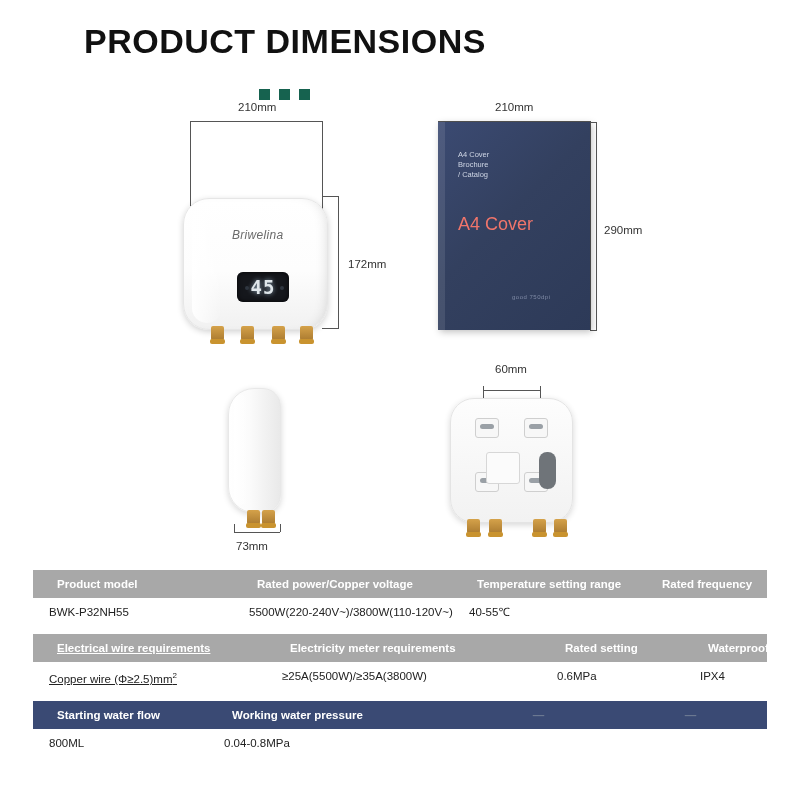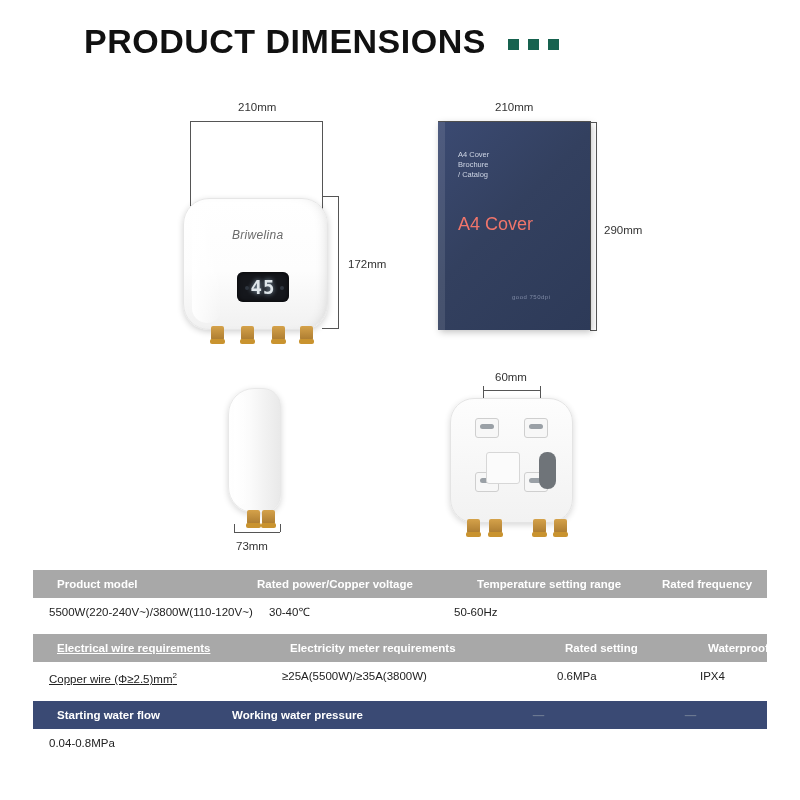--- a/index.html
+++ b/index.html
@@ -9,21 +9,21 @@
     background: #ffffff;
     font-family: "Liberation Sans", sans-serif;
     color: #222;
     position: relative;
     overflow: hidden;
   }
   
   .header {
     position: absolute;
     left: 84px; top: 22px;
-    display: flex; align-items: center; gap: 22px;
+    display: flex; align-items: center; gap: 22px; flex-direction: column;
   }
   .title {
     font-size: 34px;
     font-weight: bold;
     letter-spacing: 0.5px;
     color: #111;
     white-space: nowrap;
   }
   .dots { display:flex; gap: 9px; align-items:center; margin-top: 6px;}
   .dot { width: 11px; height: 11px; background: #16624f; }
@@ -239,21 +239,21 @@
   </div>
 
   <div class="unit-side"></div>
   <div class="foot" style="left:247px; top:510px;"></div>
   <div class="foot" style="left:262px; top:510px;"></div>
   <div class="mline h" style="left:234px; top:532px; width:46px;"></div>
   <div class="tick mline v" style="left:234px; top:524px; height:8px;"></div>
   <div class="tick mline v" style="left:280px; top:524px; height:8px;"></div>
   <div class="dim-label" style="left:236px; top:540px;">73mm</div>
 
-  <div class="dim-label" style="left:495px; top:371px;text-align:right;">60mm</div>
+  <div class="dim-label" style="left:495px; top:363px;text-align:right;">60mm</div>
   <div class="mline h" style="left:483px; top:390px; width:57px;"></div>
   <div class="tick mline v" style="left:483px; top:386px; height:32px;"></div>
   <div class="tick mline v" style="left:540px; top:386px; height:32px;"></div>
 
   <div class="unit-back"></div>
   <div class="mount" style="left:475px; top:418px; width:24px; height:20px;"></div>
   <div class="mount" style="left:524px; top:418px; width:24px; height:20px;"></div>
   <div class="mount" style="left:475px; top:472px; width:24px; height:20px;"></div>
   <div class="mount" style="left:524px; top:472px; width:24px; height:20px;"></div>
   <div class="mount-slot" style="left:480px; top:424px; width:14px; height:5px;"></div>
@@ -271,23 +271,23 @@
 <div class="spec">
 
   <div class="spec-block">
     <div class="spec-row head">
       <div class="spec-cell c1">Product model</div>
       <div class="spec-cell c2">Rated power/Copper voltage</div>
       <div class="spec-cell c3">Temperature setting range</div>
       <div class="spec-cell c4">Rated frequency</div>
     </div>
     <div class="spec-row body">
+      <div class="spec-cell c1">BWK-P32NH55</div>
       <div class="spec-cell c2">5500W(220-240V~)/3800W(110-120V~)</div>
-      <div class="spec-cell c3">30-40℃</div>
-      <div class="spec-cell c4">50-60Hz</div>
+      <div class="spec-cell c3">40-55℃</div>
     </div>
   </div>
 
   <div class="spec-block">
     <div class="spec-row head">
       <div class="spec-cell r2c1">Electrical wire requirements</div>
       <div class="spec-cell r2c2">Electricity meter requirements</div>
       <div class="spec-cell r2c3">Rated setting</div>
       <div class="spec-cell r2c4">Waterproof grade</div>
     </div>
@@ -300,19 +300,20 @@
   </div>
 
   <div class="spec-block">
     <div class="spec-row head dark">
       <div class="spec-cell r3c1">Starting water flow</div>
       <div class="spec-cell r3c2">Working water pressure</div>
       <div class="spec-cell r3c3 dash">—</div>
       <div class="spec-cell r3c4 dash">—</div>
     </div>
     <div class="spec-row body">
+      <div class="spec-cell r3c1">800ML</div>
       <div class="spec-cell r3c2">0.04-0.8MPa</div>
       <div class="spec-cell r3c3"></div>
       <div class="spec-cell r3c4"></div>
     </div>
   </div>
 
 </div>
 
 </body></html>

